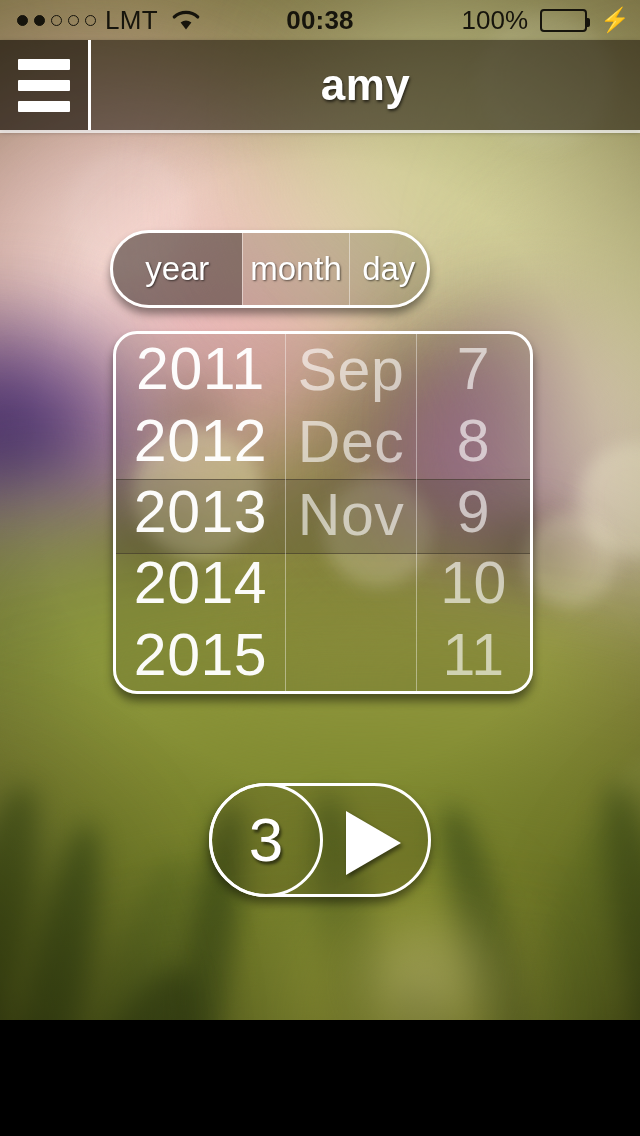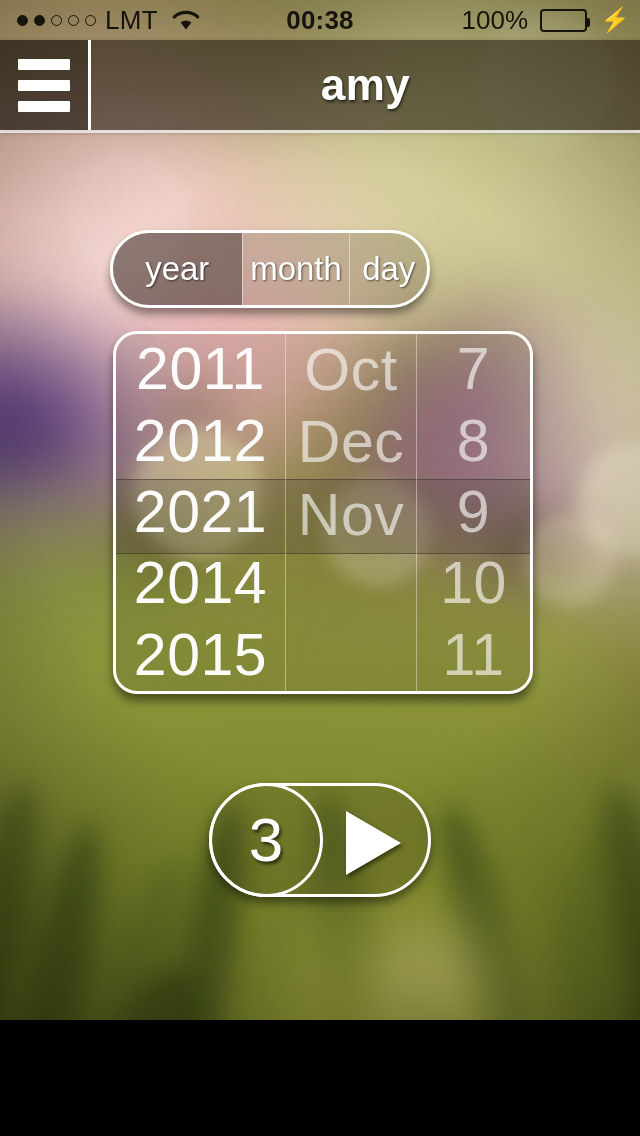--- a/index.html
+++ b/index.html
@@ -410,27 +410,27 @@
     <div class="seg seg-day">day</div>
   </div>
 
   <div id="date-picker">
     <div id="picker-highlight"></div>
     <div id="picker-cols">
 
       <div class="picker-col col-year">
         <div class="picker-cell">2011</div>
         <div class="picker-cell">2012</div>
-        <div class="picker-cell">2021</div>
+        <div class="picker-cell">2013</div>
         <div class="picker-cell">2014</div>
         <div class="picker-cell">2015</div>
       </div>
 
       <div class="picker-col col-month">
-        <div class="picker-cell">Oct</div>
+        <div class="picker-cell">Sep</div>
         <div class="picker-cell">Dec</div>
         <div class="picker-cell">Nov</div>
         <div class="picker-cell"></div>
       </div>
 
       <div class="picker-col col-day">
         <div class="picker-cell">7</div>
         <div class="picker-cell">8</div>
         <div class="picker-cell">9</div>
         <div class="picker-cell">10</div>

